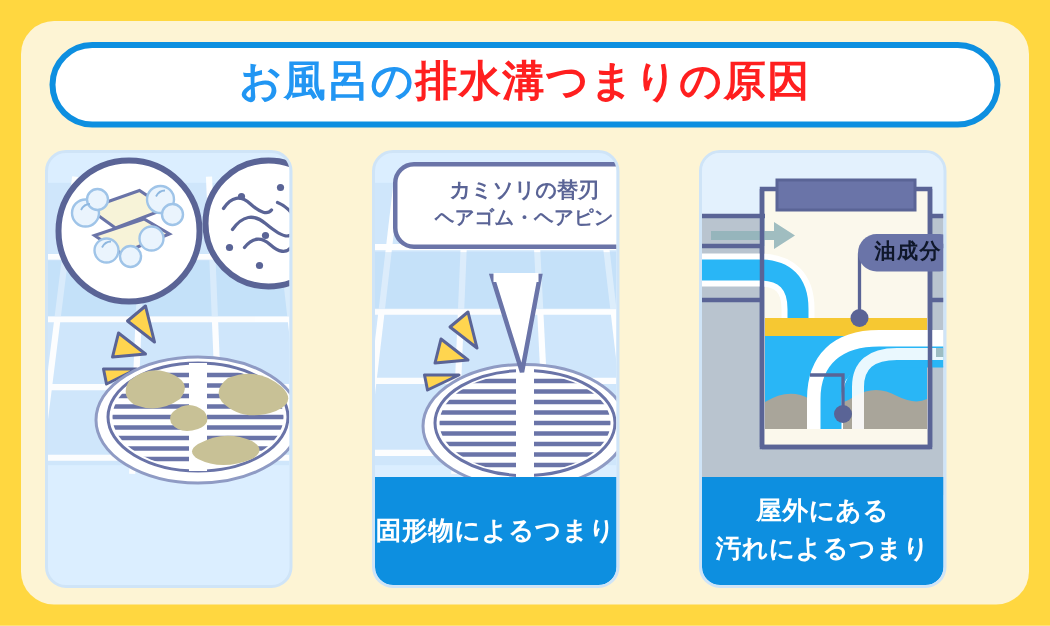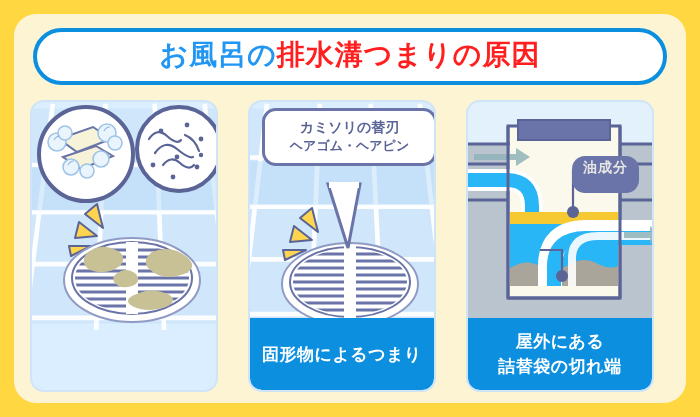--- a/index.html
+++ b/index.html
@@ -28,21 +28,21 @@
   .title-text{
     font-size:28px;font-weight:bold;letter-spacing:1px;white-space:nowrap;
     line-height:1;
     font-family:Liberation Mono, monospace;
   }
   .title-blue{color:#2196f3;}
   .title-red{color:#ff1f1f;}
 
   
   .panel{
-    position:absolute;top:100px;width:188px;height:292px;
+    position:absolute;top:100px;width:165px;height:292px;
     background:#dbeeff;border:2px solid #cfe4f7;border-radius:14px;
     box-sizing:border-box;overflow:hidden;
   }
   #panel1{left:30px;}
   #panel2{left:248px;}
   #panel3{left:466px;}
 
   .panel-art{position:absolute;left:0;top:0;width:100%;height:228px;overflow:hidden;}
   .panel-label{
     position:absolute;left:0;bottom:0;width:100%;height:72px;
@@ -69,22 +69,22 @@
     background:#ffffff;border:3px solid #6a74a8;border-radius:14px;
     box-sizing:border-box;padding:7px 4px 8px 4px;
     color:#5a6496;text-align:center;z-index:6;
   }
   .bubble div{font-size:14px;font-weight:bold;line-height:1.38;white-space:nowrap;}
   .bubble div.small{font-size:13px;}
 
   
   .pill{
     position:absolute;background:#6a74a8;border-radius:13px;
-    color:#e5e5e5;font-size:14px;font-weight:bold;
-    padding:3px 11px 16px 11px;white-space:nowrap;z-index:8;letter-spacing:1px;
+    color:#0f172a;font-size:14px;font-weight:bold;
+    padding:3px 11px 4px 11px;white-space:nowrap;z-index:8;letter-spacing:1px;
   }
   svg{display:block;}
 </style>
 </head>
 <body>
 
 <div id="root">
   <div class="inner-bg"></div>
 
   <div class="title-bar">
@@ -318,16 +318,16 @@
           <path d="M72 148 h22 v26"></path>
         </g>
         <circle cx="105" cy="110" r="6" fill="#5a6496"></circle>
         <circle cx="94" cy="174" r="6" fill="#5a6496"></circle>
       </svg>
 
       <div class="pill" style="left:104px;top:54px;">油成分</div>
     </div>
     <div class="panel-label">
       <span>屋外にある</span>
-      <span>詰替袋の切れ端</span>
+      <span>汚れによるつまり</span>
     </div>
   </div>
 </div>
 
 </body></html>

